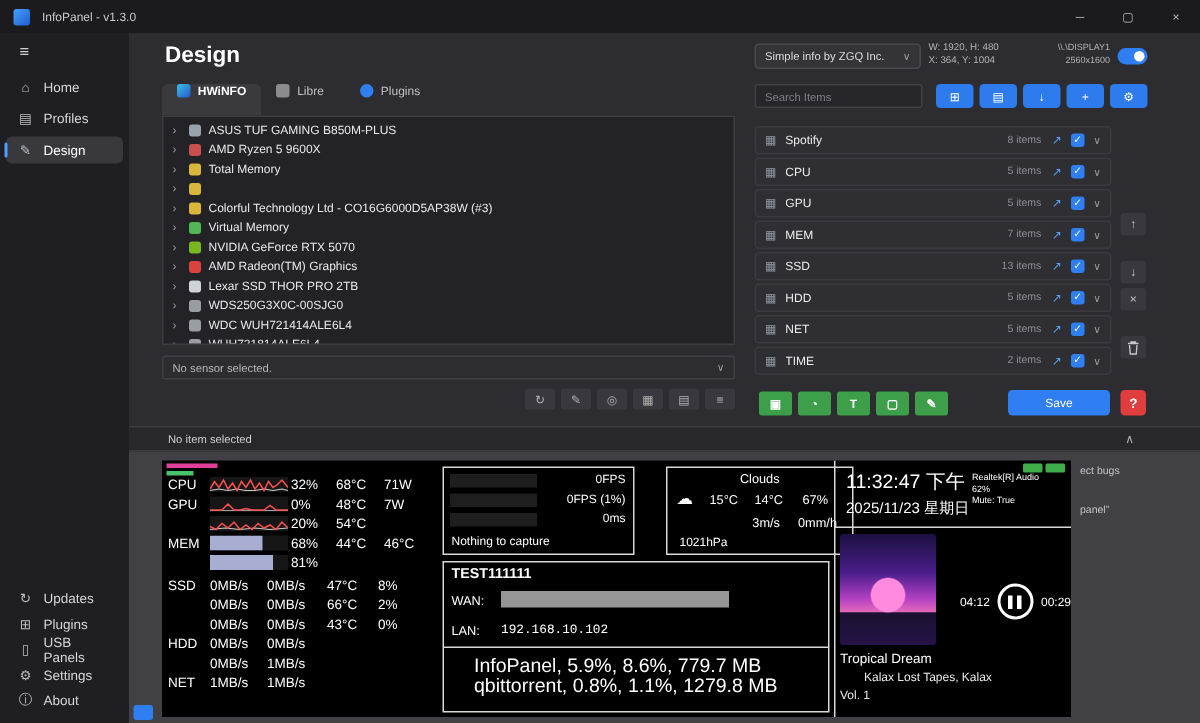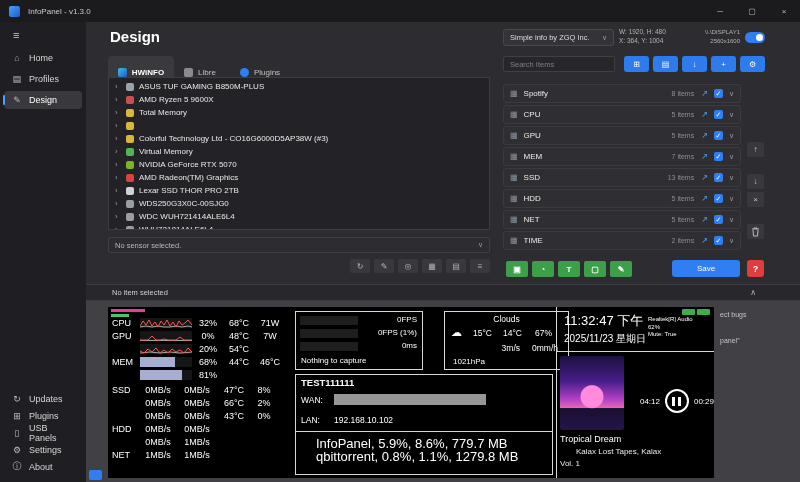--- a/index.html
+++ b/index.html
@@ -28,21 +28,21 @@
   .page-title{position:absolute;left:24px;top:6px;font-size:15px;font-weight:bold;color:#ffffff;}
 
   .select{position:absolute;left:417px;top:7px;width:111px;height:17px;background:#343438;border:1px solid #48484e;border-radius:3px;display:flex;align-items:center;padding:0 6px;font-size:7.5px;color:#dcdcdc;}
   .select .chev{margin-left:auto;color:#9a9a9a;font-size:7px;}
   .dim-info{position:absolute;left:533px;top:6px;font-size:6.5px;color:#b3b3b3;line-height:8.5px;}
   .disp-info{position:absolute;left:602px;top:6px;width:52px;font-size:6px;color:#b3b3b3;line-height:8.5px;text-align:right;}
   .toggle{position:absolute;left:659px;top:10px;width:20px;height:11px;background:#2f7ff2;border-radius:6px;}
   .toggle .knob{position:absolute;right:2px;top:2px;width:7px;height:7px;border-radius:50%;background:#fff;}
 
   
-  .tab{position:absolute;top:34px;height:21px;display:flex;align-items:flex-end;gap:5px;justify-content:center;font-size:8px;color:#c0c0c0;border-radius:4px 4px 0 0;}
+  .tab{position:absolute;top:34px;height:21px;display:flex;align-items:flex-start;gap:5px;justify-content:center;font-size:8px;color:#c0c0c0;border-radius:4px 4px 0 0;}
   .tab.active{background:#39393e;color:#ffffff;font-weight:bold;}
   .tico{width:9px;height:9px;border-radius:2px;flex:none;}
   .tico.hw{background:linear-gradient(135deg,#39c2e8,#2457c9);}
   .tico.lib{background:#8a8a8f;}
   .tico.plg{background:#2f7ff2;border-radius:50%;}
   .tree{position:absolute;left:22px;top:55px;width:382px;height:153px;background:#232327;border:1px solid #3c3c42;overflow:hidden;padding-top:2px;}
   .tree-item{display:flex;align-items:center;height:13px;padding-left:6px;gap:5px;}
   .tw{color:#9a9a9a;font-size:8px;width:6px;flex:none;}
   .ti{width:8px;height:8px;border-radius:2px;flex:none;}
   .tl{font-size:8px;color:#e8e8e8;white-space:nowrap;overflow:hidden;}
@@ -78,42 +78,42 @@
   .preview-wrap{position:absolute;left:0;top:279px;width:714px;height:181px;background:#404045;}
   .frag{position:absolute;font-size:7px;color:#c4c4c4;}
   .task-icon{position:absolute;left:3px;top:169px;width:13px;height:10px;background:#2f7ff2;border-radius:2px;}
 
   
   .lcd{position:absolute;left:22px;top:6px;width:606px;height:171px;background:#000;color:#fff;overflow:hidden;}
   .legend1{position:absolute;left:3px;top:2px;width:34px;height:3px;background:#e0409a;}
   .legend2{position:absolute;left:3px;top:7px;width:18px;height:3px;background:#49c46a;}
   .lrow{position:absolute;left:4px;display:flex;align-items:center;height:12px;gap:2px;}
   .llab{width:26px;font-size:9px;color:#fff;flex:none;}
-  .lv{text-align:center;font-size:9px;color:#fff;flex:none;}
+  .lv{text-align:left;font-size:9px;color:#fff;flex:none;}
   .w36{width:36px}.w38{width:38px}.w32{width:32px}.w24{width:24px}.w28{width:28px}.w30{width:30px}
   .lbox{width:52px;height:10px;background:#161616;display:inline-block;position:relative;flex:none;overflow:hidden;}
   .lbox svg{width:100%;height:100%;display:block;}
   .lfill{position:absolute;left:0;top:0;bottom:0;background:#a7aed2;}
   .fps-box{position:absolute;left:187px;top:4px;width:128px;height:59px;border:1px solid #d8d8d8;}
   .fps-ph{position:absolute;left:4px;width:58px;height:9px;background:#1e1e1e;}
   .fps-val{position:absolute;right:5px;font-size:8px;color:#fff;}
   .fps-footer{position:absolute;left:5px;top:44px;font-size:8px;color:#fff;}
   .wx-box{position:absolute;left:336px;top:4px;width:125px;height:59px;border:1px solid #d8d8d8;}
   .wx-title{position:absolute;top:2px;left:0;right:0;text-align:center;font-size:8.5px;color:#fff;}
   .wx-row1{position:absolute;left:6px;top:14px;display:flex;align-items:center;gap:4px;}
   .wx-icon{font-size:11px;color:#fff;}
   .wv{font-size:8.5px;color:#fff;text-align:right;width:26px;flex:none;}
   .wv.wide{width:34px;}
   .wx-row2{position:absolute;left:49px;top:31px;display:flex;gap:4px;}
   .wx-press{position:absolute;left:8px;top:45px;font-size:8px;color:#fff;}
   .net-box{position:absolute;left:187px;top:67px;width:258px;height:101px;border:1px solid #d8d8d8;}
   .net-title{position:absolute;left:5px;top:2px;font-size:9.5px;font-weight:bold;color:#fff;}
   .net-lab{position:absolute;left:5px;font-size:8.5px;color:#fff;}
   .net-redact{position:absolute;left:38px;top:19px;width:152px;height:11px;background:#969696;}
-  .net-ip{position:absolute;left:38px;font-size:8.5px;color:#fff;}
+  .net-ip{position:absolute;left:38px;font-size:8.5px;color:#fff;font-family:Liberation Mono, monospace;}
   .net-div{position:absolute;left:0;right:0;top:56px;border-top:1px solid #d8d8d8;}
   .net-proc{position:absolute;left:20px;font-size:13px;color:#fff;}
   .vline{position:absolute;left:448px;top:0;width:1px;height:171px;background:#d8d8d8;}
   .hline{position:absolute;left:448px;top:44px;width:158px;height:1px;background:#d8d8d8;}
   .clock{position:absolute;left:456px;top:5px;font-size:13px;color:#fff;}
   .ldate{position:absolute;left:456px;top:25px;font-size:10px;color:#fff;}
   .audio{position:absolute;left:540px;top:2px;width:62px;}
   .chips{display:flex;gap:2px;justify-content:flex-end;margin-bottom:1px;}
   .chip{width:13px;height:6px;background:#3fae4a;border-radius:1px;}
   .aline{font-size:6px;color:#fff;line-height:7.5px;}

